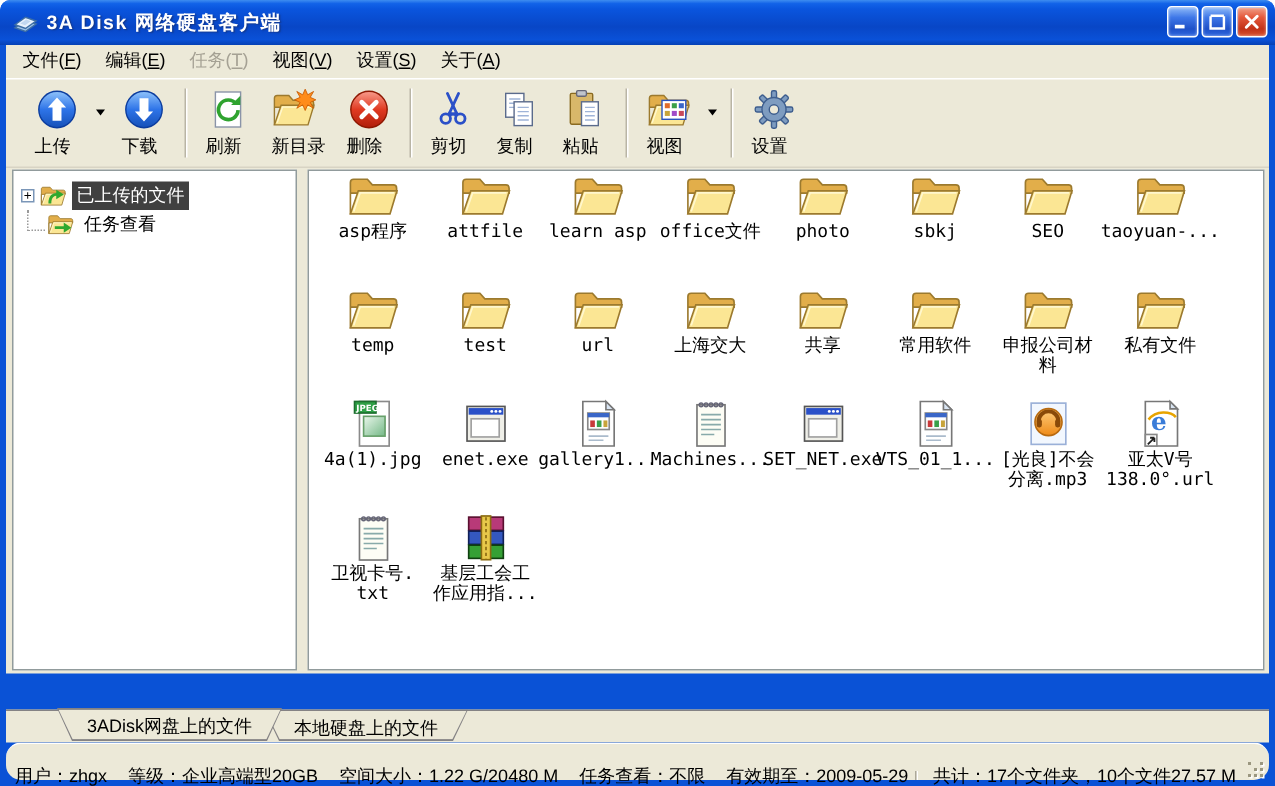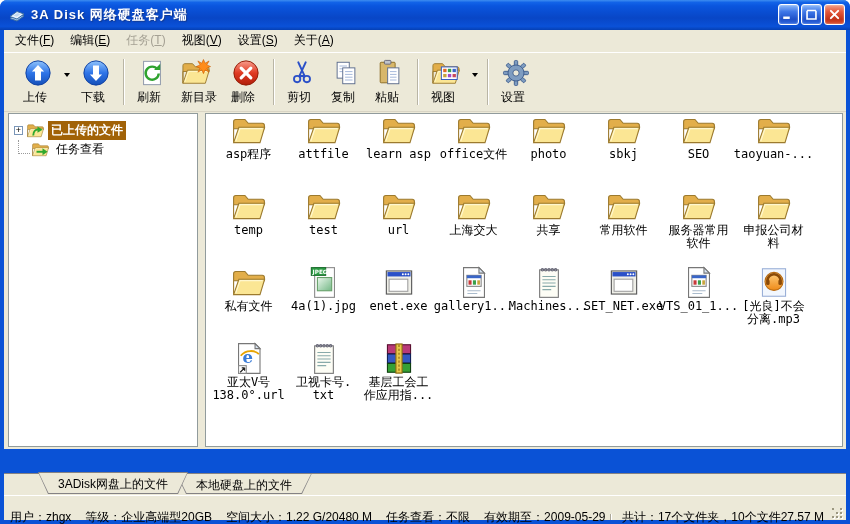--- a/index.html
+++ b/index.html
@@ -38,41 +38,41 @@
   
   .main { flex:1; min-height:0; display:flex; background:#ECE9D8; padding:1px 2px 2px 4px; }
   .tree-panel { width:190px; background:#fff; border:1px solid #919B9C; padding:7px 2px 2px 5px; }
   .tree-row { display:flex; align-items:center; height:19px; cursor:default; }
   .expander { width:9px; height:9px; border:1px solid #7A96B8; background:#fff; font-size:9px;
     line-height:7px; text-align:center; color:#000; margin-right:3px; flex:none; }
   .elbow { width:12px; height:14px; margin:0 1px 5px 4px; flex:none;
     border-left:1px dotted #9a9a9a; border-bottom:1px dotted #9a9a9a; }
   .tree-row .icon { margin-right:3px; flex:none; }
   .tree-label { padding:1px 3px; white-space:nowrap; }
-  .tree-label.sel { background:#a16207; color:#fff;font-weight:bold; }
+  .tree-label.sel { background:#404040; color:#fff; }
   .splitter { width:7px; }
   .file-panel { flex:1; background:#fff; border:1px solid #919B9C; overflow:hidden; margin-right:1px; }
   .file-grid { display:grid; grid-template-columns:repeat(8,75px); grid-auto-rows:76px; padding:0 0 0 5px; }
   .file-item { width:75px; display:flex; flex-direction:column; align-items:center; cursor:default; }
   .file-label { margin-top:1px; font-family:"DejaVu Sans Mono",monospace; font-size:12px; line-height:13px;
     text-align:center; white-space:pre; }
   
   .tabstrip { height:22px; background:#ECE9D8; display:flex; padding-left:34px; position:relative;margin-top:24px; }
   .tabstrip::before { content:""; position:absolute; top:0; left:0; right:0; height:1px; background:#848284; }
   .tab { position:relative; height:21px; cursor:pointer; }
   .tab + .tab { margin-left:-12px; }
   .tab-bg { position:absolute; inset:0; background:#848284;
     clip-path:polygon(0 0,100% 0,calc(100% - 10px) 100%,10px 100%); }
   .tab-fg { position:absolute; inset:1px; background:#ECE9D8;
     clip-path:polygon(0 0,100% 0,calc(100% - 9.5px) 100%,9.5px 100%); }
   .tab.active { z-index:2; margin-top:-1px; height:22px; }
   .tab-label { position:relative; display:block; padding:4px 20px 0; }
   
   .statusbar { height:25px; background:#ECE9D8; border-top:1px solid #FFFFFF;
-    display:flex; align-items:center; padding:18px 2px 0 6px; }
+    display:flex; align-items:center; padding:18px 2px 0 6px;border-radius:10px; }
   .status-left { flex:1; display:flex; gap:14px; white-space:nowrap; overflow:hidden; }
   .status-sep { align-self:stretch; width:2px; border-left:1px solid #ACA899; border-right:1px solid #FFFFFF; }
   .status-right { padding:0 6px 0 10px; white-space:nowrap; }
   .grip { position:relative; width:14px; height:14px; align-self:flex-end; }
   .grip::after { content:""; position:absolute; right:10px; bottom:1px; width:2px; height:2px; background:#9B9780;
     box-shadow:8px 0 #9B9780, 4px 4px #9B9780, 8px 4px #9B9780, 0 8px #9B9780, 4px 8px #9B9780, 8px 8px #9B9780,
       9px 1px #fff, 5px 5px #fff, 9px 5px #fff, 1px 9px #fff, 5px 9px #fff, 9px 9px #fff;
     transform:translateY(-9px) translateX(0); }
   .icon svg { width:100%; height:100%; display:block; }
 </style>
@@ -457,31 +457,20 @@
             <div class="file-label">常用软件</div>
           </div>
           <div class="file-item">
             <span class="icon" style="width:36px;height:33px">
               <svg viewBox="0 0 32 30">
                 <path d="M2 26 V7 c0-1.2 .9-2 2-2 h8.3 l3 3.4 H28 c1.2 0 2 .9 2 2 v3 H2 Z" fill="#E2AE4A" stroke="#9C7A2E"></path>
                 <path d="M2 26 L6.8 12 H30.2 L26 26 Z" fill="#FBE694" stroke="#9C7A2E"></path>
                 <path d="M4 24.5 L7.9 13.3 H28.4" fill="none" stroke="#FFF7CE"></path>
               </svg>
             </span>
-            <div class="file-label">服务器常用
-软件</div>
-          </div>
-          <div class="file-item">
-            <span class="icon" style="width:36px;height:33px">
-              <svg viewBox="0 0 32 30">
-                <path d="M2 26 V7 c0-1.2 .9-2 2-2 h8.3 l3 3.4 H28 c1.2 0 2 .9 2 2 v3 H2 Z" fill="#E2AE4A" stroke="#9C7A2E"></path>
-                <path d="M2 26 L6.8 12 H30.2 L26 26 Z" fill="#FBE694" stroke="#9C7A2E"></path>
-                <path d="M4 24.5 L7.9 13.3 H28.4" fill="none" stroke="#FFF7CE"></path>
-              </svg>
-            </span>
             <div class="file-label">申报公司材
 料</div>
           </div>
           <div class="file-item">
             <span class="icon" style="width:36px;height:33px">
               <svg viewBox="0 0 32 30">
                 <path d="M2 26 V7 c0-1.2 .9-2 2-2 h8.3 l3 3.4 H28 c1.2 0 2 .9 2 2 v3 H2 Z" fill="#E2AE4A" stroke="#9C7A2E"></path>
                 <path d="M2 26 L6.8 12 H30.2 L26 26 Z" fill="#FBE694" stroke="#9C7A2E"></path>
                 <path d="M4 24.5 L7.9 13.3 H28.4" fill="none" stroke="#FFF7CE"></path>
               </svg>

